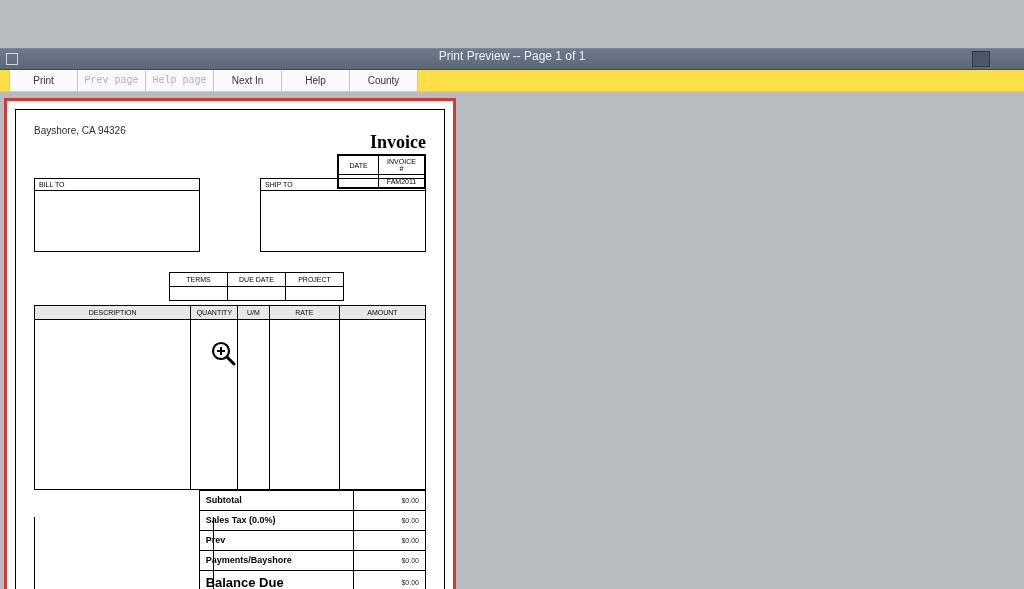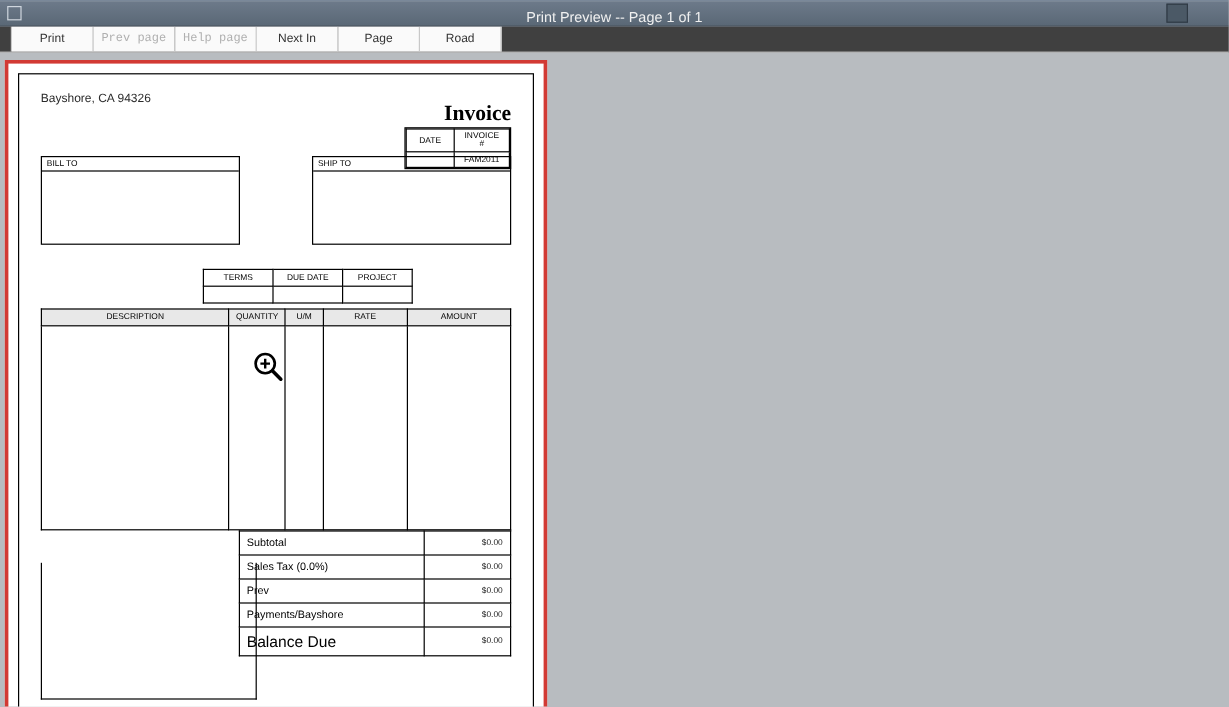--- a/index.html
+++ b/index.html
@@ -3,27 +3,28 @@
 <meta charset="utf-8">
 <style>
   * { box-sizing: border-box; margin: 0; padding: 0; }
   html, body { width: 1024px; height: 589px; overflow: hidden; font-family: Arial, sans-serif; }
   body { background: #b8bcc0; display: flex; flex-direction: column; }
 
   .titlebar {
     height: 22px;
     background: linear-gradient(to bottom, #6d7a8a 0%, #5a6876 100%);
     display: flex;
-    align-items: flex-end;
+    align-items: flex-start;
     justify-content: center;
     color: #f0f0f0;
     font-size: 12px;
     position: relative;
     border-top: 1px solid #7a8899;
     border-bottom: 1px solid #3d4a57;
+    margin-top: 48px;
   }
   .titlebar .win-icon {
     position: absolute;
     left: 6px;
     top: 4px;
     width: 12px;
     height: 12px;
     border: 1px solid #cfd6de;
   }
   .titlebar .win-max {
@@ -31,21 +32,21 @@
     right: 34px;
     top: 2px;
     width: 18px;
     height: 16px;
     background: #4b5966;
     border: 1px solid #2f3a45;
   }
 
   .toolbar {
     height: 22px;
-    background: #404040;
+    background: #fde047;
     display: flex;
     align-items: stretch;
     border-bottom: 1px solid #c8c8c8;
   }
   .toolbar .btn {
     width: 68px;
     border-right: 1px solid #c8c8c8;
     display: flex;
     align-items: center;
     justify-content: center;
@@ -147,21 +148,21 @@
     margin-left: auto;
     width: 58%;
     border-collapse: collapse;
     font-size: 9px;
   }
   .totals td {
     border: 1px solid #000;
     padding: 4px 6px;
     height: 20px;
   }
-  .totals td.lbl { font-weight: normal; width: 68%; }
+  .totals td.lbl { font-weight: bold; width: 68%; }
   .totals td.val { text-align: right; font-size: 7px; font-weight: normal; color: #222; }
   .totals tr.balance td.lbl { font-size: 13px; }
   .totals tr.balance td { height: 24px; }
 
   .footer-pad {
     border: 1px solid #000;
     border-top: none;
     width: 42%;
     height: 114px;
     position: absolute;
@@ -186,22 +187,22 @@
   <span>Print Preview -- Page 1 of 1</span>
   <span class="win-max"></span>
 </div>
 
 <div class="toolbar">
   <div class="spacer-left"></div>
   <div class="btn">Print</div>
   <div class="btn disabled">Prev page</div>
   <div class="btn disabled">Help page</div>
   <div class="btn">Next In</div>
-  <div class="btn">Page</div>
-  <div class="btn">Road</div>
+  <div class="btn">Help</div>
+  <div class="btn">County</div>
 </div>
 
 <div class="workspace">
   <div class="page-wrap">
     <div class="page">
 
       <div class="company">
         <div>Bayshore, CA 94326</div>
       </div>
 

